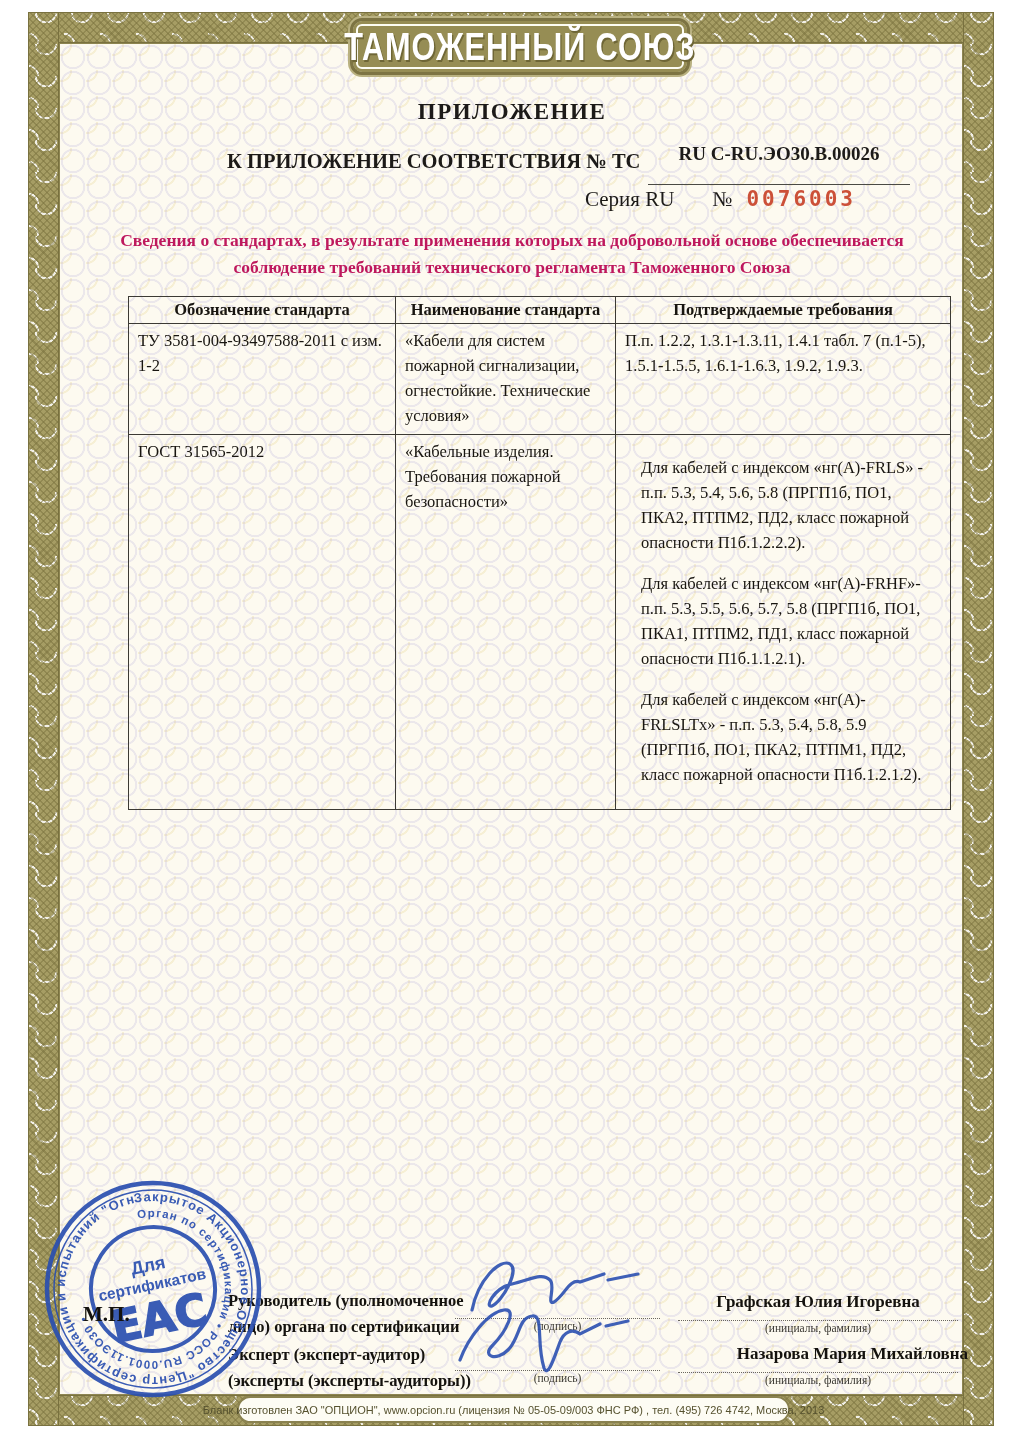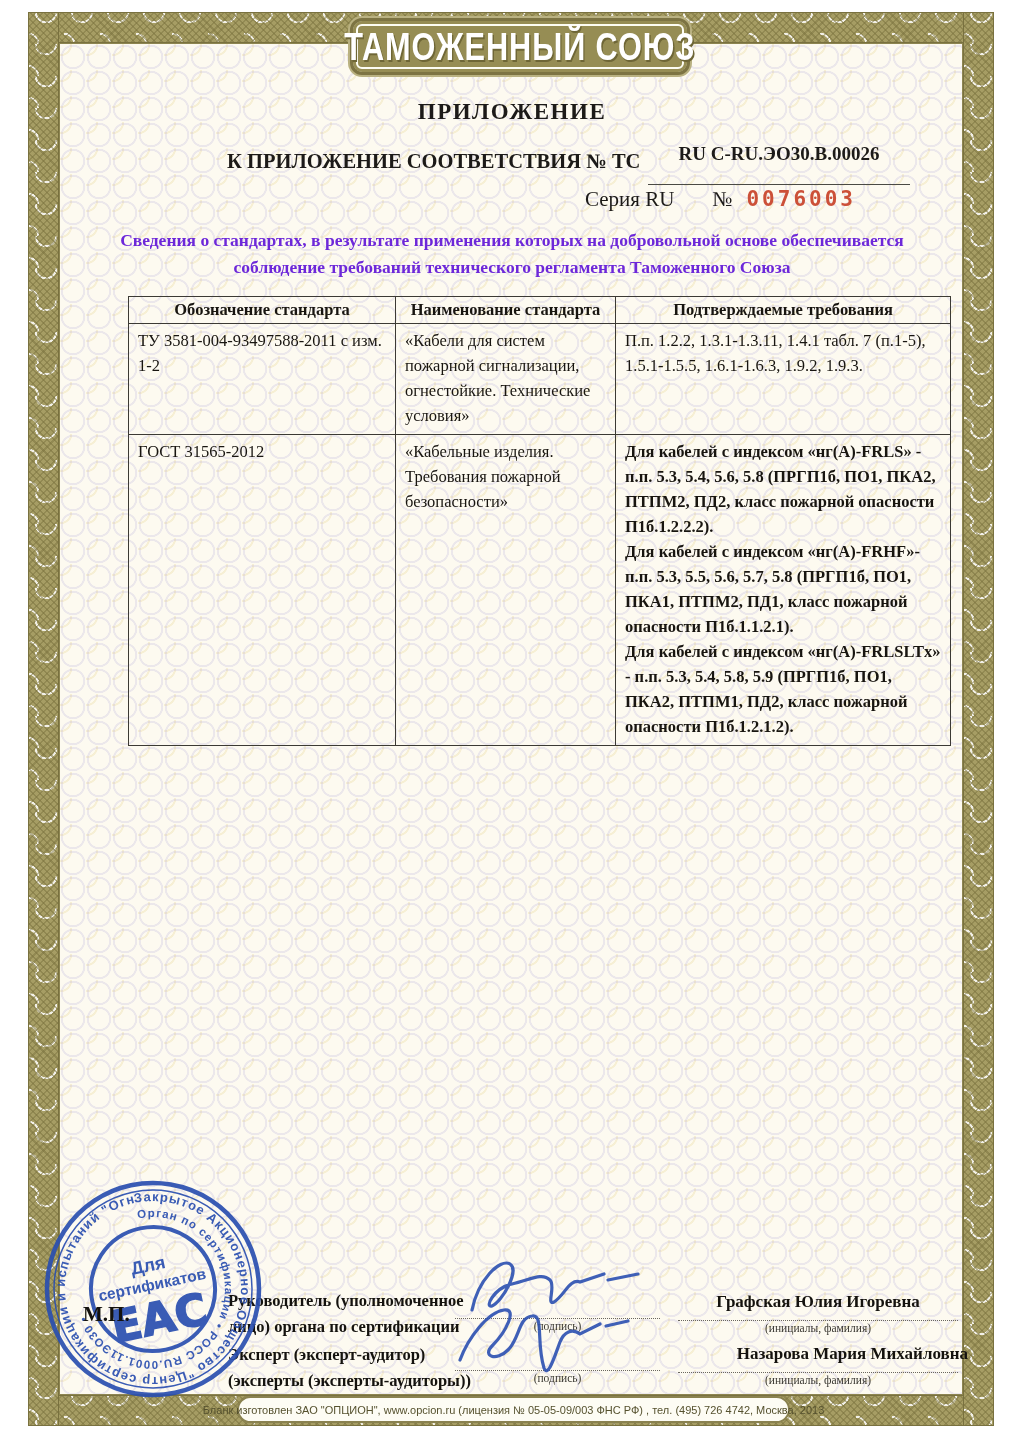--- a/index.html
+++ b/index.html
@@ -52,30 +52,30 @@
   .cert-value { position:absolute; left:648px; top:143px; width:262px; text-align:center;
     font-weight:bold; font-size:19px; color:#1c1a18; border-bottom:1.5px solid #4a4a44; padding-bottom:19px; z-index:4; }
 
   .series-row { position:absolute; left:585px; top:187px; width:330px; display:flex; align-items:baseline; z-index:4; }
   .series-label { font-size:21px; color:#1c1a18; }
   .series-no { font-size:21px; color:#1c1a18; margin-left:38px; }
   .serial { font-family:"DejaVu Sans Mono", monospace; font-weight:bold; font-size:21px;
     color:#cc5038; letter-spacing:3px; margin-left:14px; }
 
   .intro { position:absolute; left:84px; top:227px; width:856px; text-align:center;
-    font-weight:bold; font-size:17.5px; line-height:27px; color:#6d28d9; z-index:4; }
+    font-weight:bold; font-size:17.5px; line-height:27px; color:#be185d; z-index:4; }
 
   .std-table { position:absolute; left:128px; top:296px; width:822px; z-index:4; }
   .std-table table { border-collapse:collapse; width:100%; table-layout:fixed; }
   .std-table th, .std-table td { border:1.6px solid #3c3a34; font-size:16.5px; color:#181510;
     padding:4px 9px 6px 9px; vertical-align:top; line-height:25px; }
   .std-table th { text-align:center; font-weight:bold; padding:3px 6px; line-height:20px; }
   .std-table col.c1 { width:267px; } .std-table col.c2 { width:220px; } .std-table col.c3 { width:335px; }
   .std-table tr.r1 td { height:92px; }
-  .std-table td p { margin:0;font-weight:bold; }
+  .std-table td p { margin:16px; }
 
   
   .stamp { position:absolute; left:40px; top:1176px; width:226px; height:226px; z-index:6;
     opacity:.92; transform:rotate(-12deg); }
   .mp { position:absolute; left:83px; top:1302px; font-weight:bold; font-size:21px; color:#14120e; z-index:7; }
 
   
   .sig-label { position:absolute; width:250px; font-weight:bold; font-size:16.5px; line-height:26px; color:#14120e; z-index:4; }
   .sig-line { position:absolute; border-top:1.5px dotted #6a675f; z-index:4; }
   .sig-caption { position:absolute; text-align:center; font-size:11.5px; color:#3a3832; z-index:4; }

